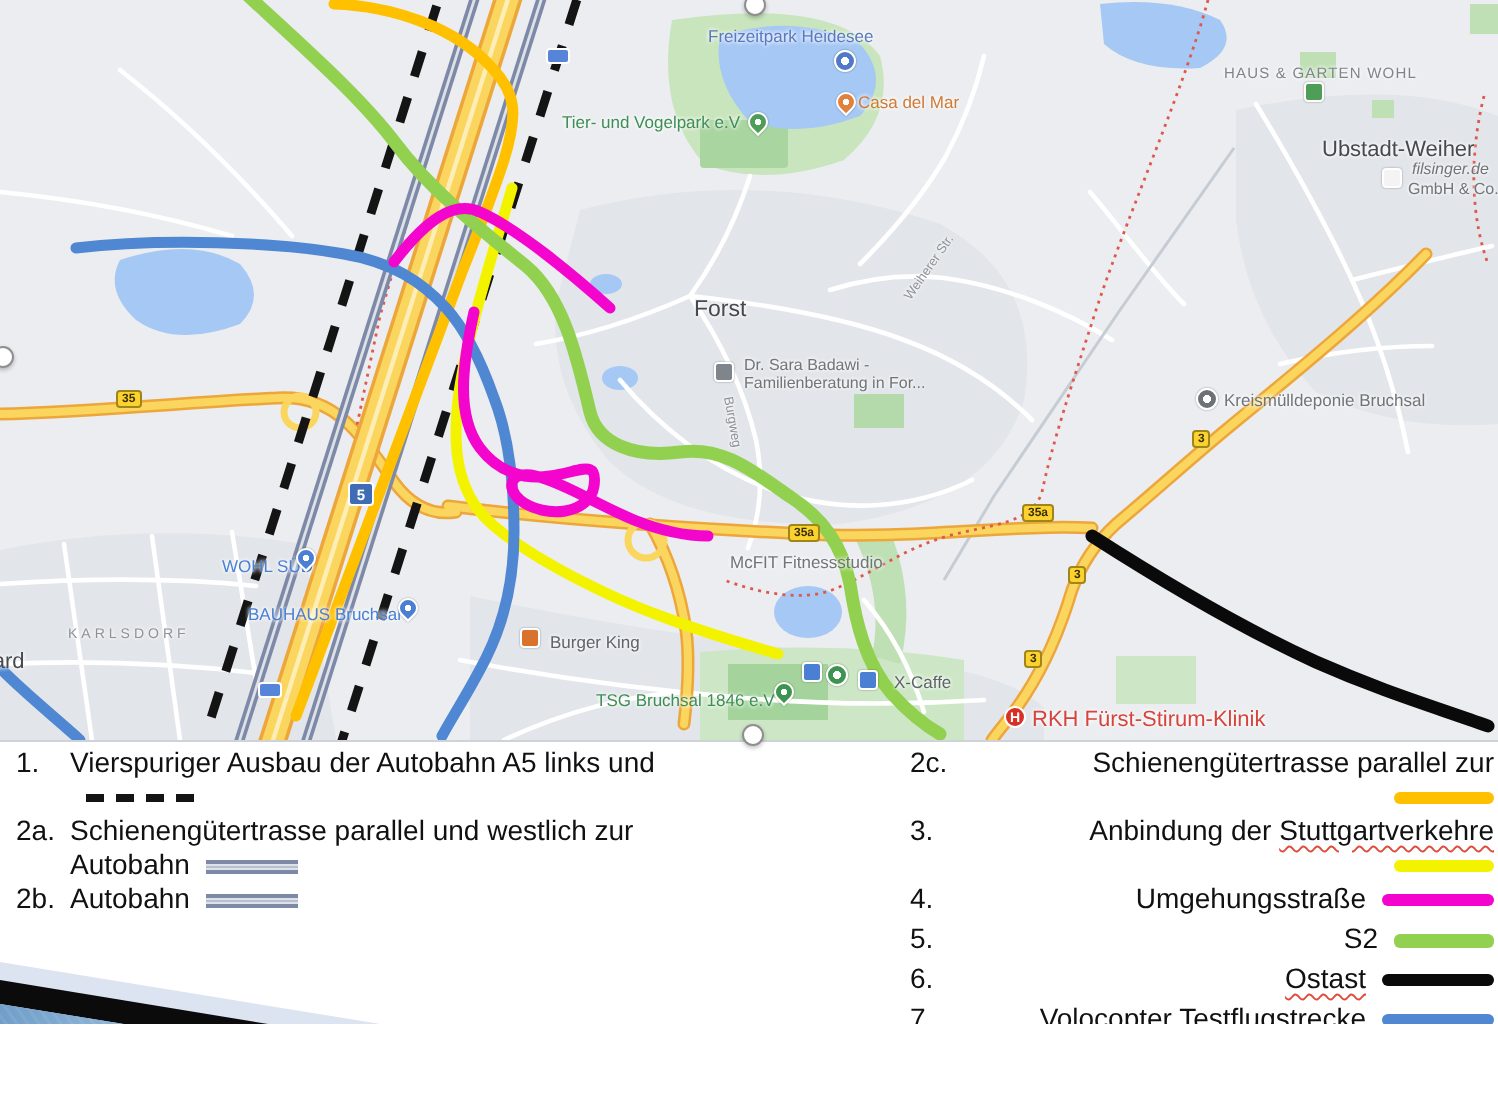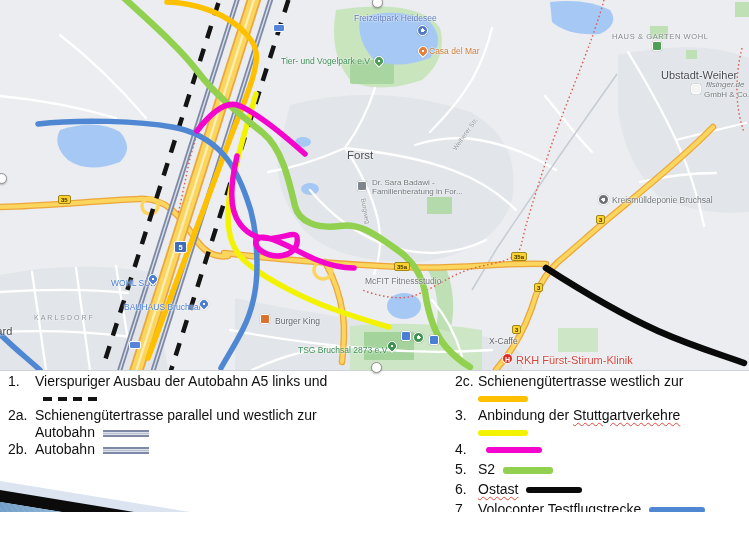--- a/index.html
+++ b/index.html
@@ -22,21 +22,21 @@
   .mk-shield{width:13px;height:12px;border-radius:2px;color:#fff;font-size:7.5px;font-weight:bold;
              text-align:center;line-height:12px;border:1px solid #fff;}
   .mk-badge{height:9px;padding:0 2px;border-radius:2px;font-size:6px;font-weight:bold;
             line-height:9px;color:#3a3000;text-align:center;}
   .handle{position:absolute;width:9px;height:9px;border-radius:50%;background:#fff;
           border:1px solid #8f8f8f;box-shadow:0 1px 2px rgba(0,0,0,.25);z-index:30;}
   
   .legend{position:absolute;left:0;top:370px;width:749px;height:186px;background:transparent;}
   .col{position:absolute;top:3px;font-size:14px;color:#111;line-height:17px;}
   .col-left{left:8px;width:440px;}
-  .col-right{left:455px;width:292px;}
+  .col-right{left:455px;width:292px;text-align:right;}
   .lg-item{position:relative;padding-left:27px;}
   .col-right .lg-item{padding-left:23px;margin-bottom:3px;}
   .lg-num{position:absolute;left:0;top:0;}
   .wavy{text-decoration:underline;text-decoration-style:wavy;text-decoration-color:#e04a3a;
         text-decoration-thickness:1px;text-underline-offset:2px;}
   .sw{display:inline-block;vertical-align:middle;margin-left:8px;border-radius:3px;}
   .sw-dash{width:58px;height:4px;border-radius:0;}
   .sw-rail{width:46px;height:7px;border-radius:0;}
   .sw-orange{width:50px;height:6px;}
   .sw-yellow{width:50px;height:6px;}
@@ -174,22 +174,22 @@
         <span class="map-label" style="left: 706px; top: 81px; font-size: 8px; color: rgb(112, 117, 122); font-style: italic;">filsinger.de</span>
         <span class="map-label" style="left: 704px; top: 91px; font-size: 8px; color: rgb(112, 117, 122);">GmbH &amp; Co...</span>
         <span class="map-label" style="left: 347px; top: 149px; font-size: 11.5px; color: rgb(70, 74, 80);">Forst</span>
         <span class="map-label" style="left: 452px; top: 148px; font-size: 6.5px; color: rgb(141, 146, 152); transform: rotate(-55deg);">Weiherer Str.</span>
         <span class="map-label" style="left: 372px; top: 179px; font-size: 8px; color: rgb(112, 117, 122);">Dr. Sara Badawi -</span>
         <span class="map-label" style="left: 372px; top: 188px; font-size: 8px; color: rgb(112, 117, 122);">Familienberatung in For...</span>
         <span class="map-label" style="left: 366px; top: 198px; font-size: 6.5px; color: rgb(141, 146, 152); transform: rotate(80deg);">Burgweg</span>
         <span class="map-label" style="left: 612px; top: 196px; font-size: 8.5px; color: rgb(112, 117, 122);">Kreismülldeponie Bruchsal</span>
         <span class="map-label" style="left: 365px; top: 277px; font-size: 8.5px; color: rgb(112, 117, 122);">McFIT Fitnessstudio</span>
         <span class="map-label" style="left: 275px; top: 317px; font-size: 8.5px; color: rgb(95, 100, 107);">Burger King</span>
-        <span class="map-label" style="left: 298px; top: 346px; font-size: 8.5px; color: rgb(62, 142, 85);">TSG Bruchsal 2873 e.V</span>
-        <span class="map-label" style="left: 447px; top: 337px; font-size: 8.5px; color: rgb(95, 100, 107); padding-left: 42px;">X-Caffe</span>
+        <span class="map-label" style="left: 298px; top: 346px; font-size: 8.5px; color: rgb(62, 142, 85);">TSG Bruchsal 1846 e.V</span>
+        <span class="map-label" style="left: 447px; top: 337px; font-size: 8.5px; color: rgb(95, 100, 107);">X-Caffe</span>
         <span class="map-label" style="left: 516px; top: 355px; font-size: 11px; color: rgb(214, 69, 61);">RKH Fürst-Stirum-Klinik</span>
         <span class="map-label" style="left: 111px; top: 279px; font-size: 8.5px; color: rgb(74, 127, 212);">WOHL SÜD</span>
         <span class="map-label" style="left: 124px; top: 303px; font-size: 8.5px; color: rgb(74, 127, 212);">BAUHAUS Bruchsal</span>
         <span class="map-label" style="left: 34px; top: 314px; font-size: 7px; color: rgb(141, 146, 152); letter-spacing: 2px;">KARLSDORF</span>
         <span class="map-label" style="left: -33px; top: 326px; font-size: 11px; color: rgb(70, 74, 80);">Neuthard</span>
       </div>
     <div id="mapMarkers">
         <div class="mk mk-dot" style="left: 417px; top: 25px; background: radial-gradient(circle, rgb(255, 255, 255) 0px, rgb(255, 255, 255) 2px, rgb(81, 121, 200) 2px);"></div>
         <div class="mk mk-pin" style="left: 418px; top: 46px; background: radial-gradient(circle, rgb(255, 255, 255) 0px, rgb(255, 255, 255) 1.5px, rgb(226, 129, 60) 1.5px);"></div>
         <div class="mk mk-pin" style="left: 374px; top: 56px; background: radial-gradient(circle, rgb(255, 255, 255) 0px, rgb(255, 255, 255) 1.5px, rgb(78, 158, 88) 1.5px);"></div>
@@ -236,31 +236,31 @@
           <div><span>Autobahn</span><span class="sw sw-rail" style="background: linear-gradient(rgb(125, 137, 166) 0px, rgb(125, 137, 166) 2px, rgb(221, 225, 232) 2px, rgb(221, 225, 232) 3px, rgb(183, 191, 208) 3px, rgb(183, 191, 208) 4px, rgb(221, 225, 232) 4px, rgb(221, 225, 232) 5px, rgb(125, 137, 166) 5px, rgb(125, 137, 166) 7px);"></span></div>
         </div>
         <div class="lg-item">
           <span class="lg-num">2b.</span>
           <div><span>Autobahn</span><span class="sw sw-rail" style="background: linear-gradient(rgb(125, 137, 166) 0px, rgb(125, 137, 166) 2px, rgb(221, 225, 232) 2px, rgb(221, 225, 232) 3px, rgb(183, 191, 208) 3px, rgb(183, 191, 208) 4px, rgb(221, 225, 232) 4px, rgb(221, 225, 232) 5px, rgb(125, 137, 166) 5px, rgb(125, 137, 166) 7px);"></span></div>
         </div>
       </div>
     <div id="legendRight" class="col col-right">
         <div class="lg-item">
           <span class="lg-num">2c.</span>
-          <div><span>Schienengütertrasse westlich zur</span></div>
+          <div><span>Schienengütertrasse parallel zur</span></div>
           <div class="swatch-line"><span class="sw sw-orange" style="background: rgb(255, 192, 0);"></span></div>
         </div>
         <div class="lg-item">
           <span class="lg-num">3.</span>
           <div><span>Anbindung der </span><span class="wavy">Stuttgartverkehre</span></div>
           <div class="swatch-line"><span class="sw sw-yellow" style="background: rgb(243, 243, 0);"></span></div>
         </div>
         <div class="lg-item">
           <span class="lg-num">4.</span>
-          <div><span class="sw sw-magenta" style="background: rgb(244, 5, 205);"></span></div>
+          <div><span>Umgehungsstraße</span><span class="sw sw-magenta" style="background: rgb(244, 5, 205);"></span></div>
         </div>
         <div class="lg-item">
           <span class="lg-num">5.</span>
           <div><span>S2</span><span class="sw sw-green" style="background: rgb(146, 208, 80);"></span></div>
         </div>
         <div class="lg-item">
           <span class="lg-num">6.</span>
           <div><span class="wavy">Ostast</span><span class="sw sw-black" style="background: rgb(10, 10, 10);"></span></div>
         </div>
         <div class="lg-item">

